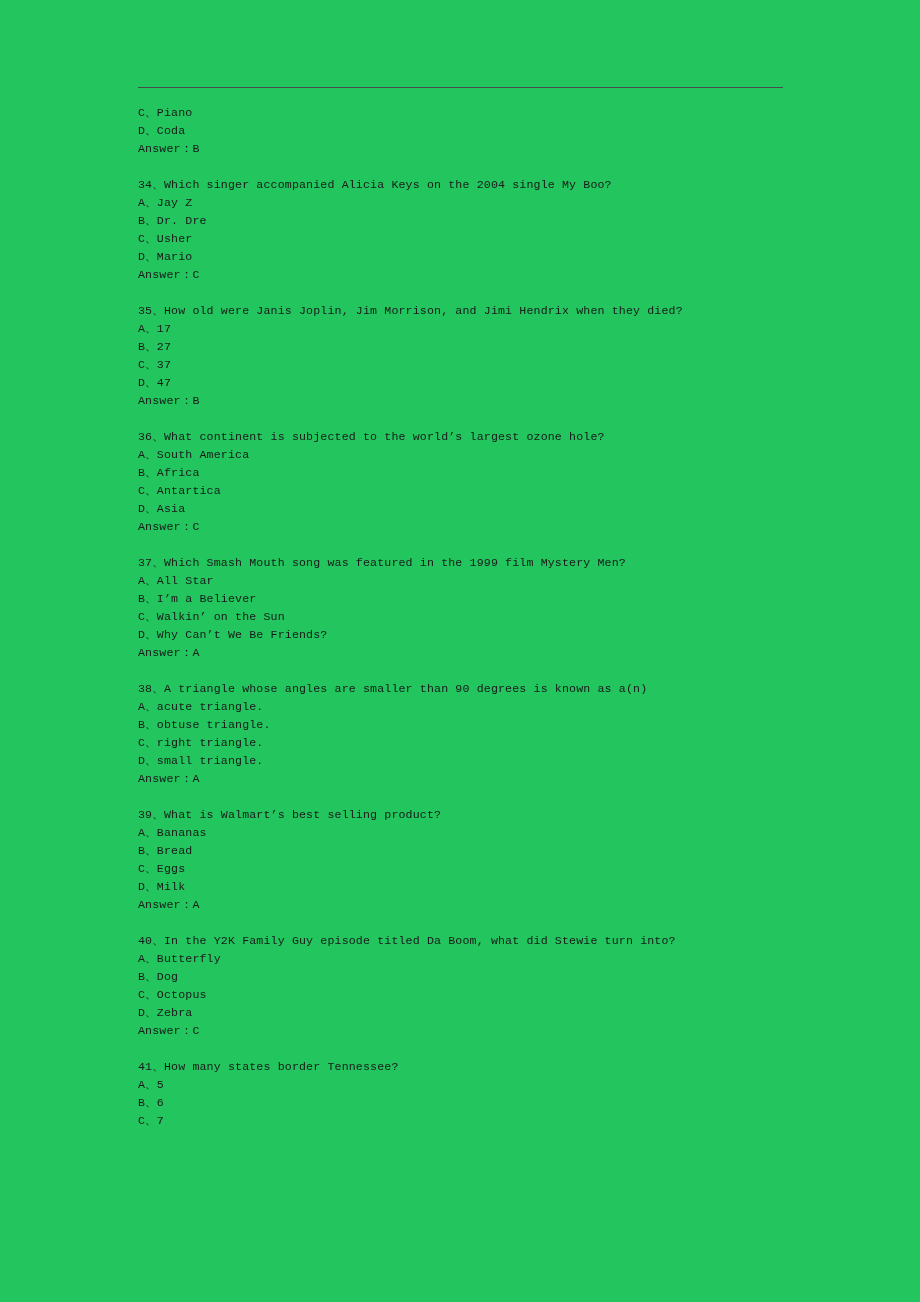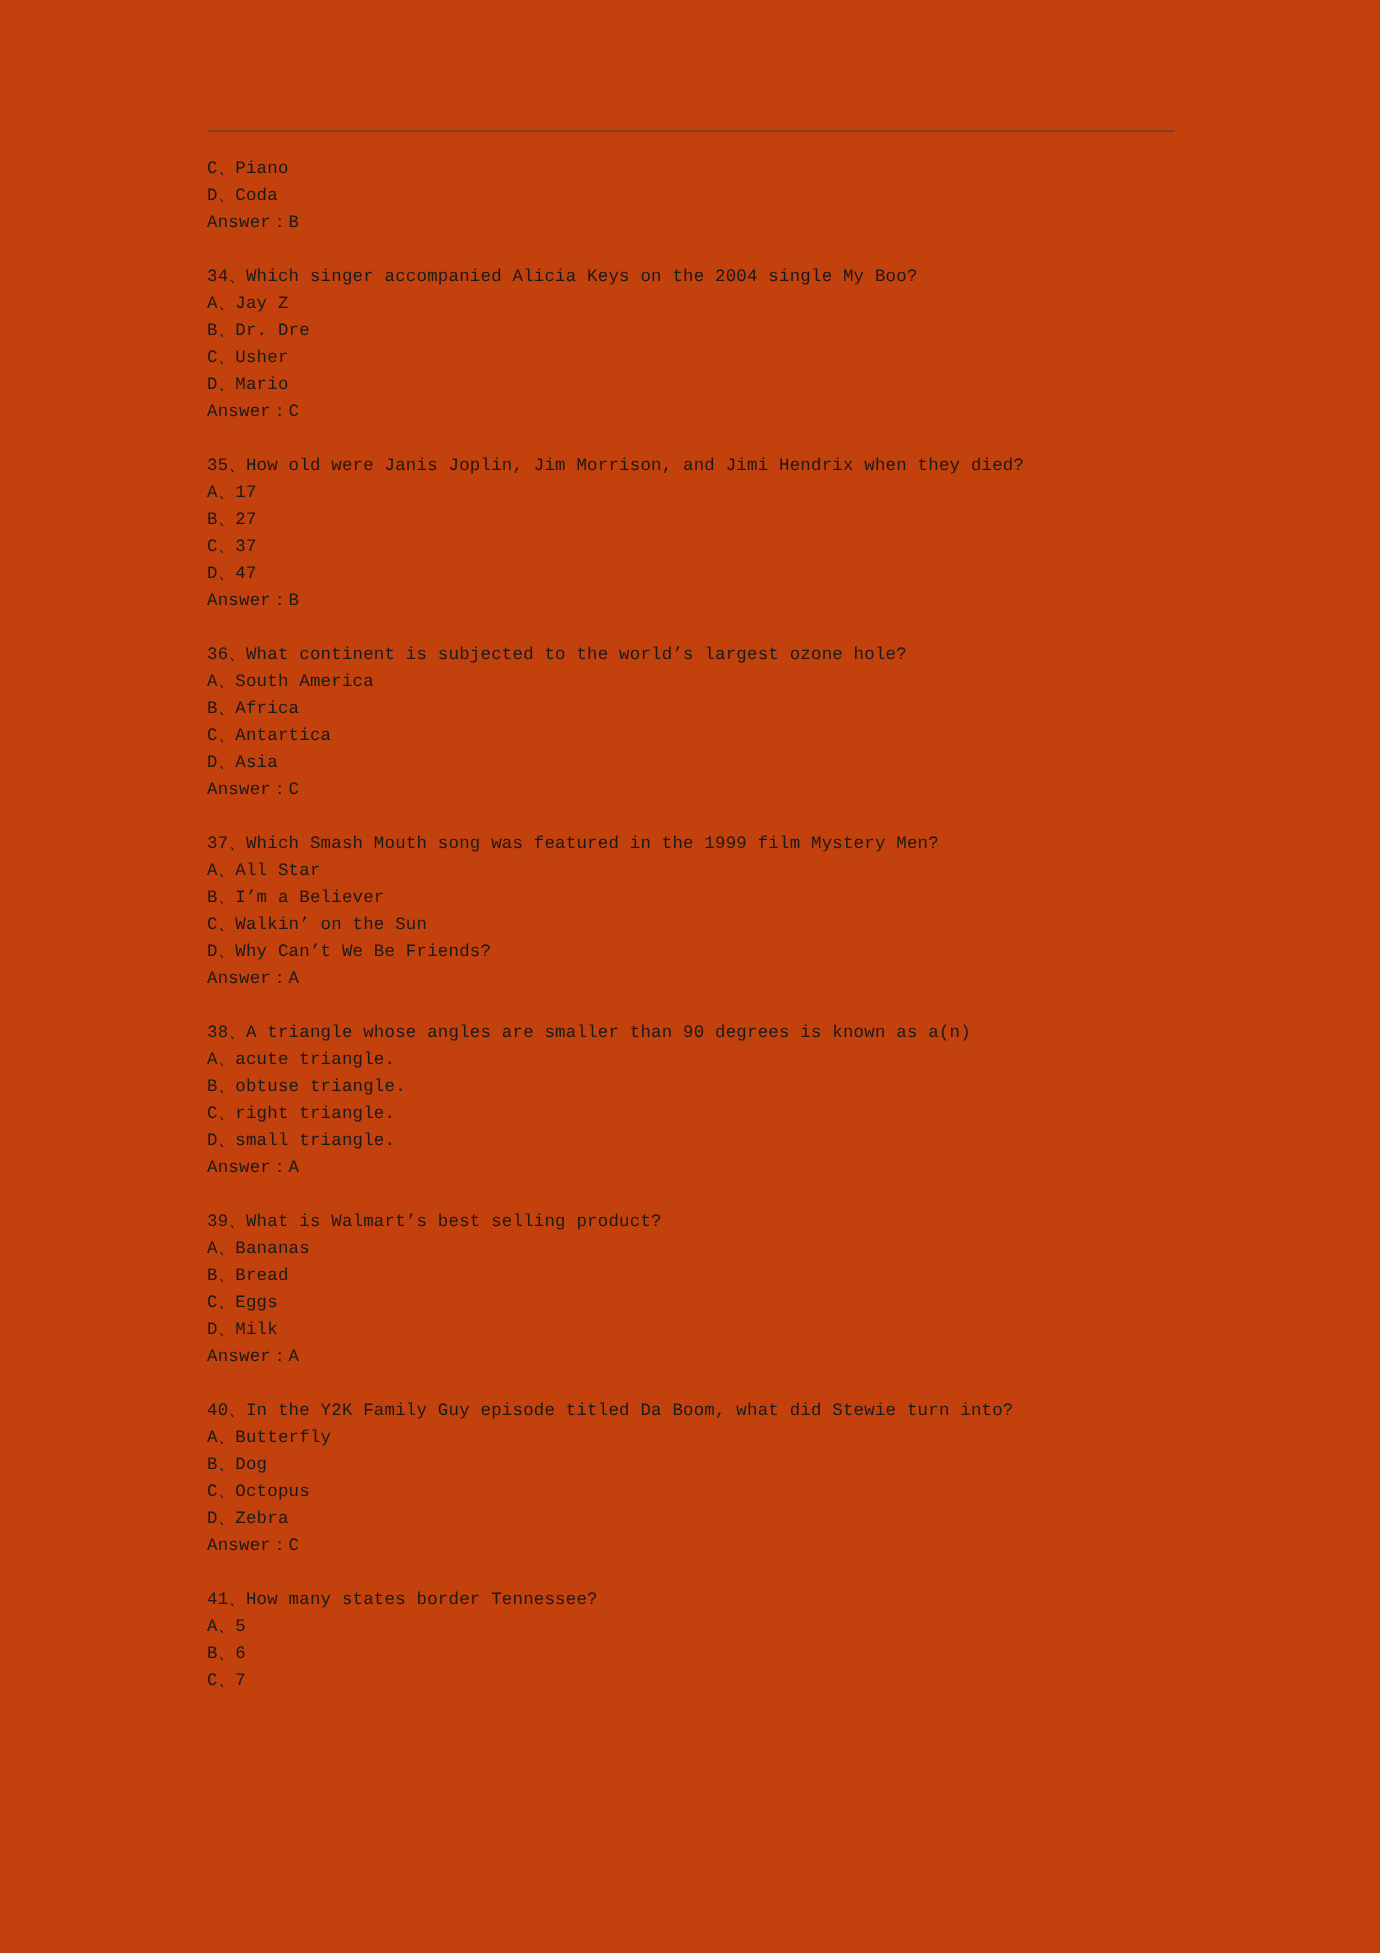--- a/index.html
+++ b/index.html
@@ -4,21 +4,21 @@
 <style>
   html, body {
     margin: 0;
     padding: 0;
     background: #ffffff;
   }
   .page {
     position: relative;
     width: 920px;
     height: 1302px;
-    background: #c2410c;
+    background: #22c55e;
     margin: 0 auto;
     overflow: hidden;
     font-family: "Liberation Serif", "DejaVu Serif", serif;
   }
   .header-area {
     position: absolute;
     left: 0;
     top: 0;
     width: 920px;
     height: 88px;

